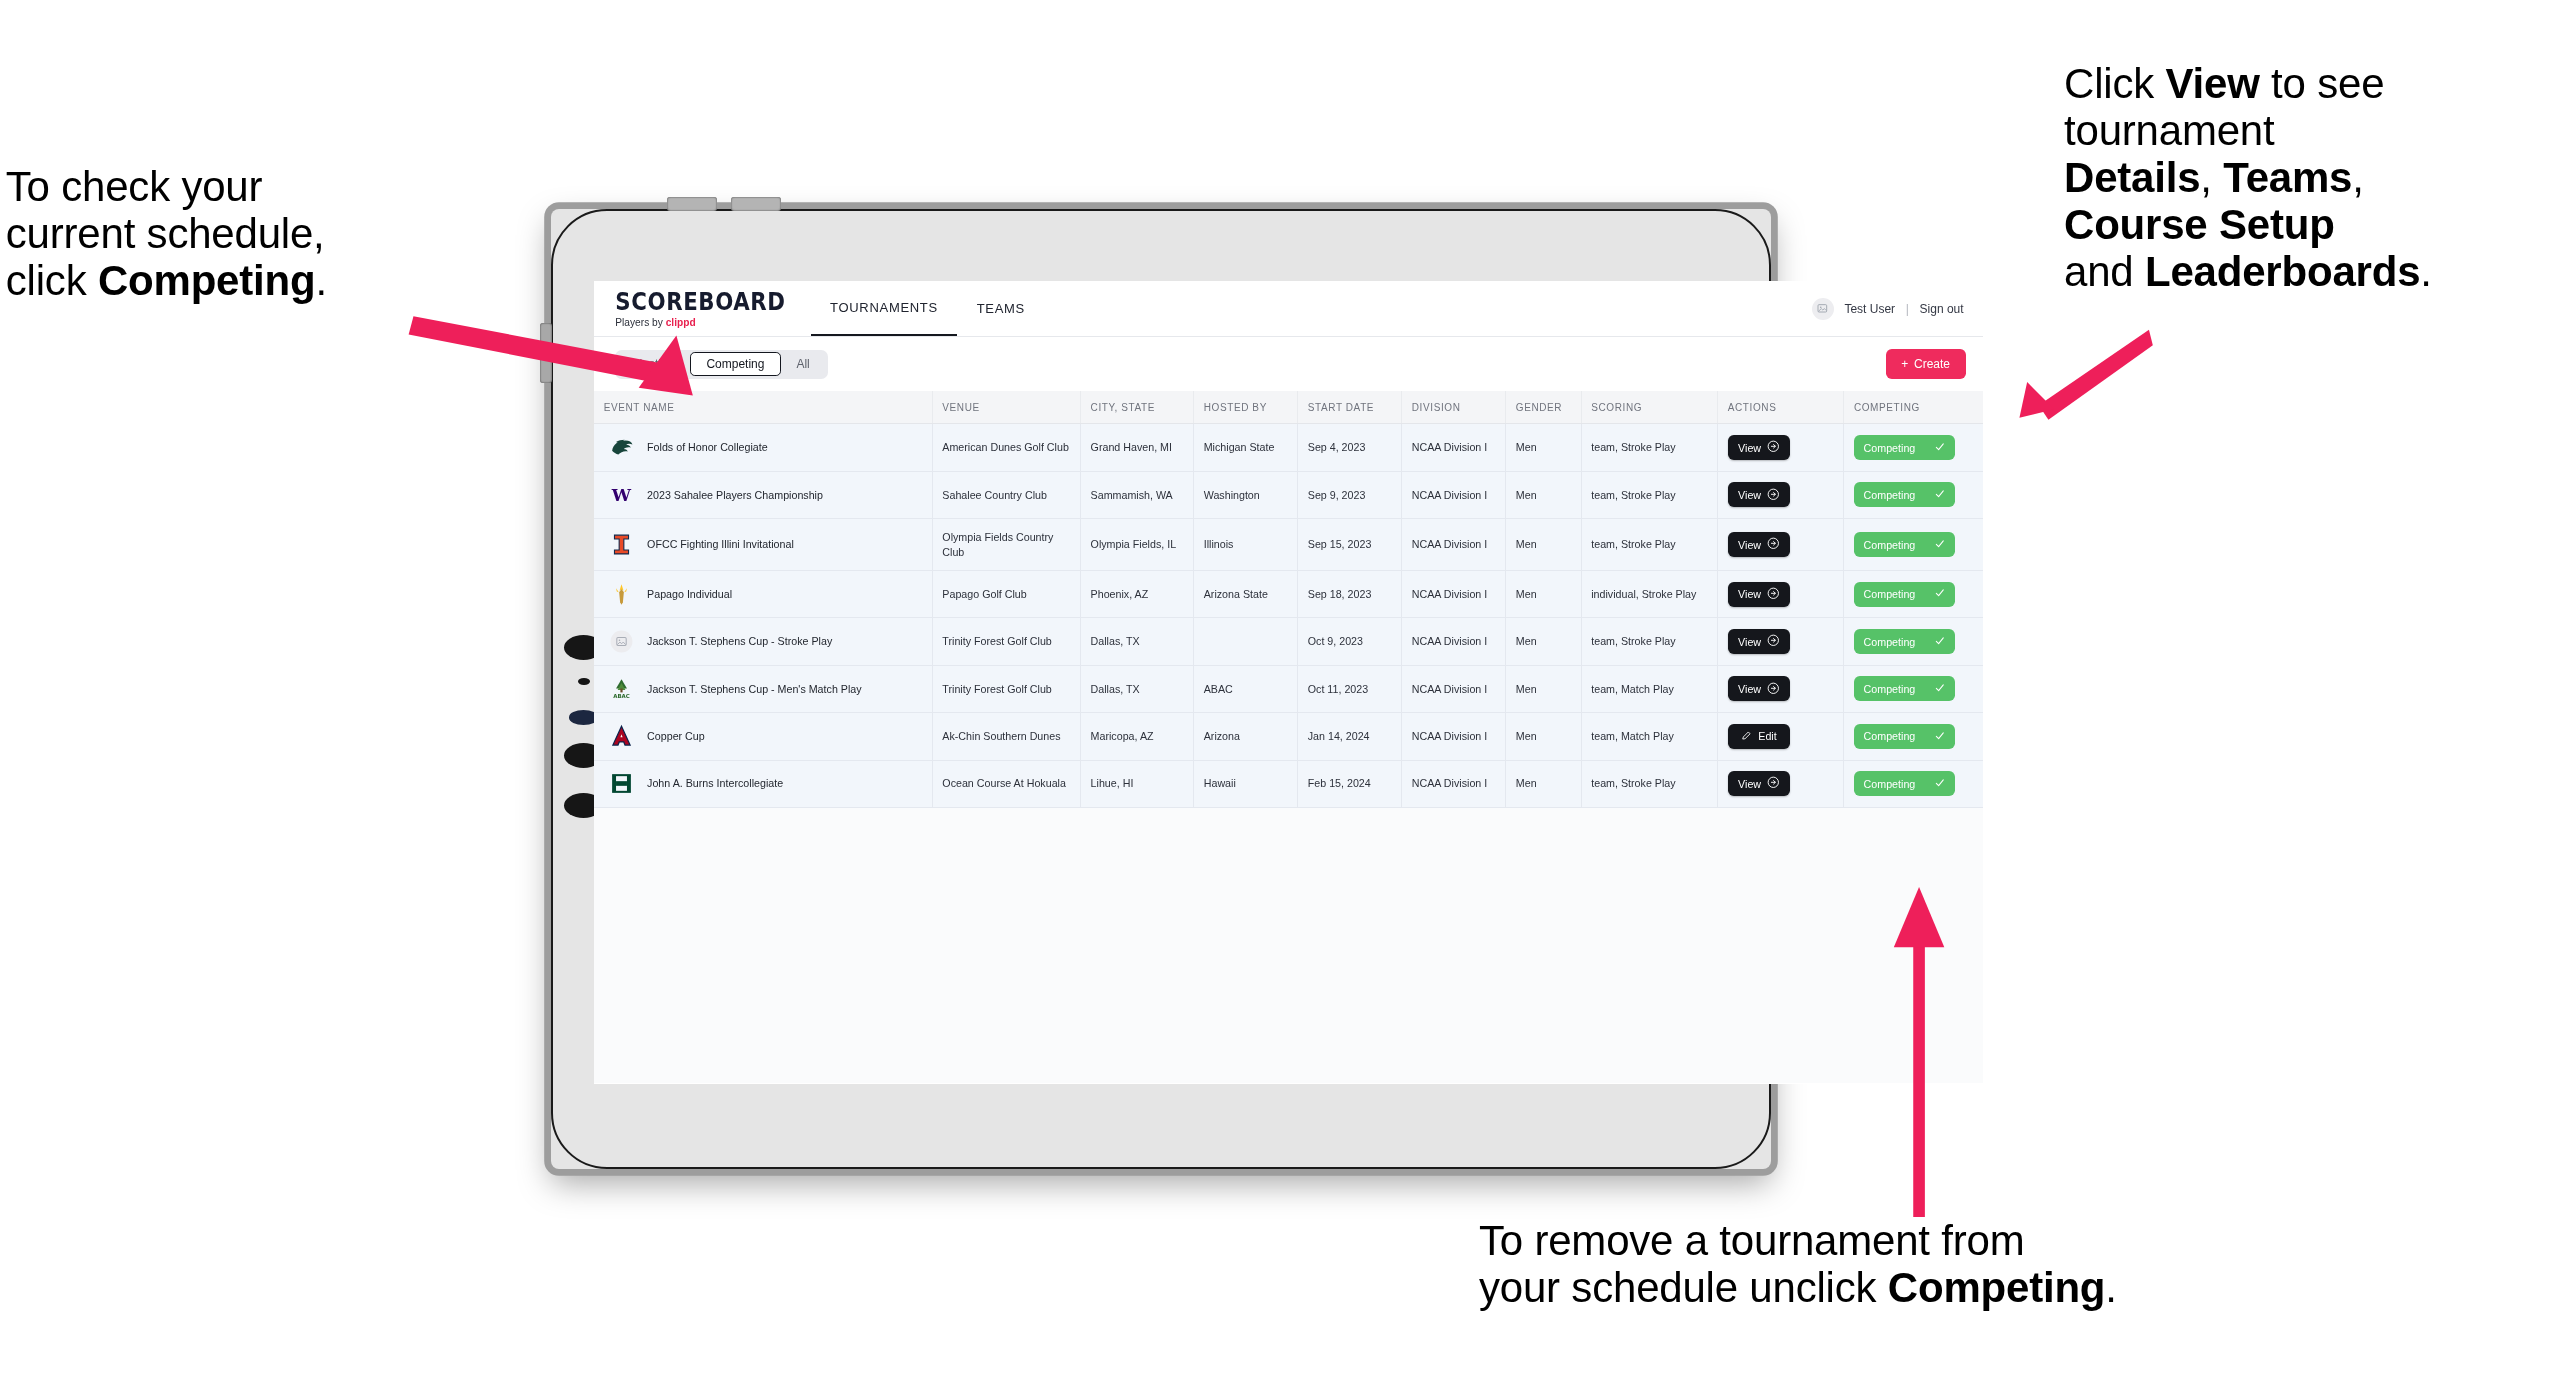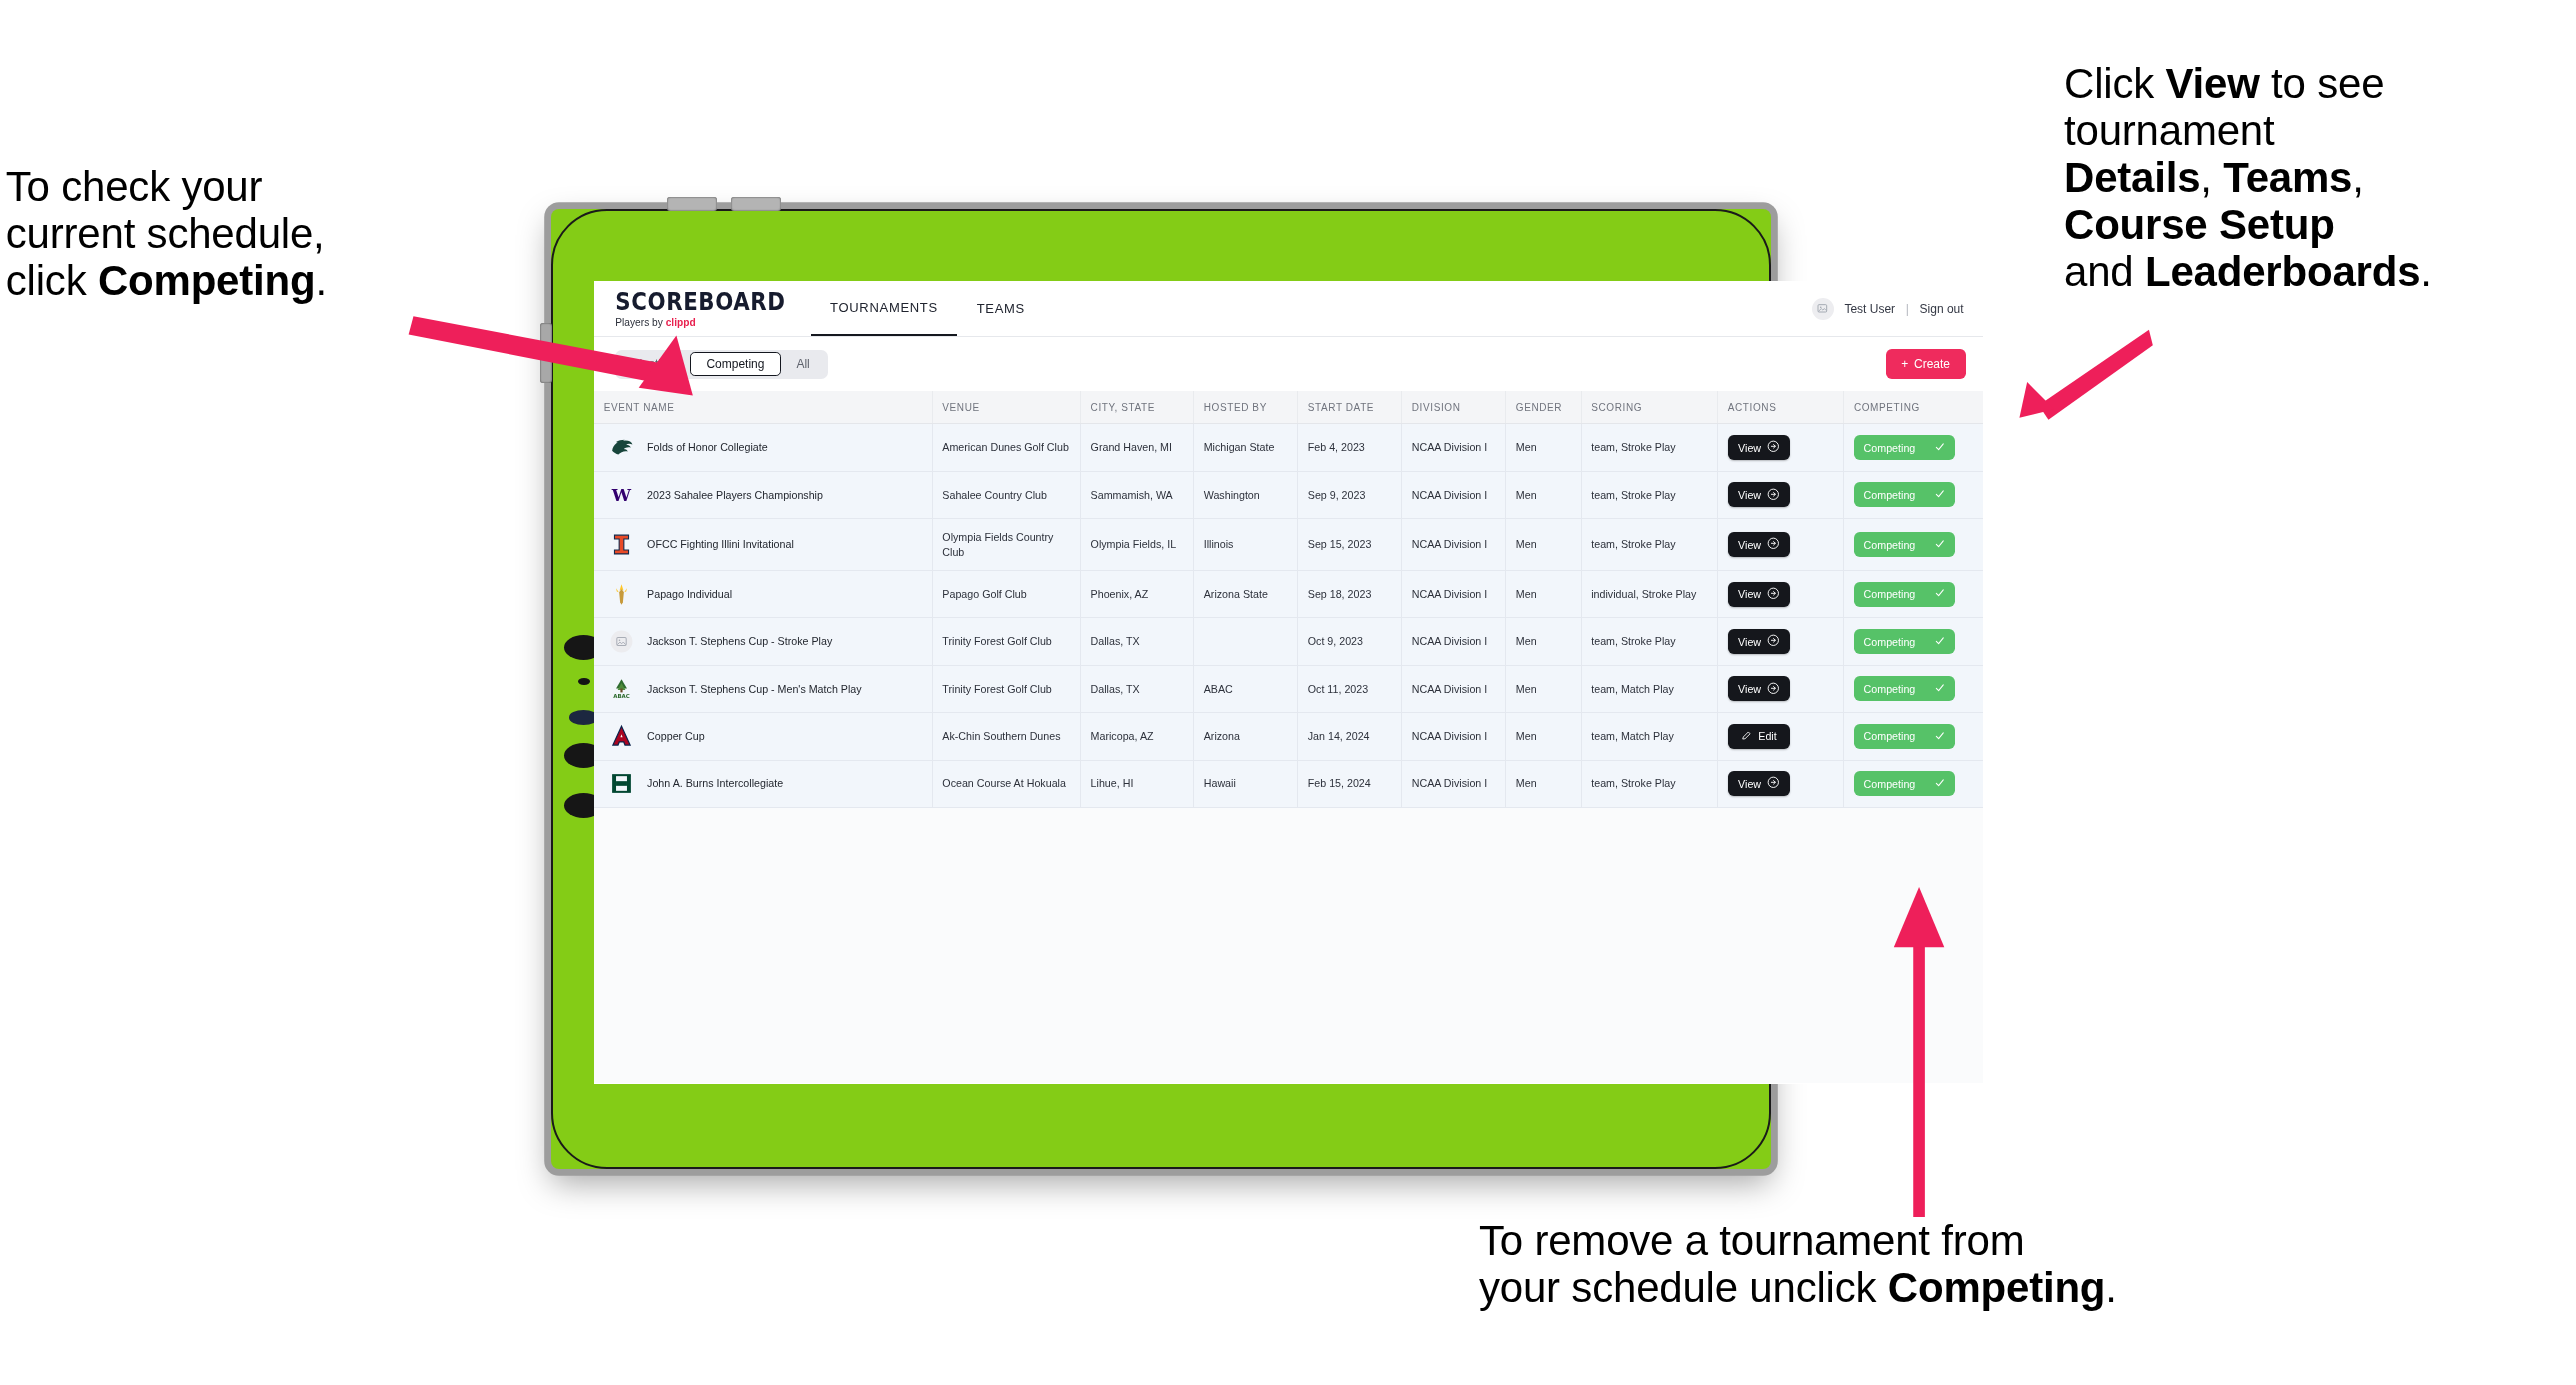--- a/index.html
+++ b/index.html
@@ -25,21 +25,21 @@
   #anno-right { left: 2064px; top: 60px; width: 514px; }
   #anno-bottom{ left: 1479px; top: 1217px; width: 989px; }
 
   .arrow { position: absolute; pointer-events: none; }
 
   
   #tablet {
     position: absolute;
     left: 551px; top: 209px;
     width: 1220px; height: 960px;
-    background: #84cc16;
+    background: #e5e5e5;
     border-radius: 8px;
     box-shadow: 0 0 0 6.8px #9d9d9d, 0 13.6px 33px rgba(0,0,0,.35);
   }
   #tablet-outline {
     position:absolute; inset:0;
     border-radius: 56px;
     border: 2.9px solid #1a1a1a;
   }
   .tab-btn {
     position: absolute; background:#121212; border-radius:5.8px;
@@ -269,21 +269,21 @@
                         <path d="M4 20c1-8 8-13 17-13 5 0 8 2 9 5-3-1-6-1-8 0 3 .5 5 2 6 4-4-1-7 0-9 2 2 0 4 1 5 3-5-1-9 1-12 4-3-1-6-3-8-5z" fill="#18453B"></path>
                         <path d="M9 9c3-2 7-3 11-3-2 2-5 3-7 5z" fill="#18453B"></path>
                       </svg>
                     </span>
         <span class="event-name">Folds of Honor Collegiate</span>
       </div>
     </td>
     <td>American Dunes Golf Club</td>
     <td>Grand Haven, MI</td>
     <td>Michigan State</td>
-    <td>Feb 4, 2023</td>
+    <td>Sep 4, 2023</td>
     <td>NCAA Division I</td>
     <td>Men</td>
     <td>team, Stroke Play</td>
     <td>
       <button class="btn-dark">
 
         <span>View</span>
         <span><svg width="12.6" height="12.6" viewBox="0 0 20 20">
                         <circle cx="10" cy="10" r="8.2" fill="none" stroke="#fff" stroke-width="1.5"></circle>
                         <path d="M7 10h6M10.4 7.2 13.3 10l-2.9 2.8" fill="none" stroke="#fff" stroke-width="1.5" stroke-linecap="round" stroke-linejoin="round"></path>

